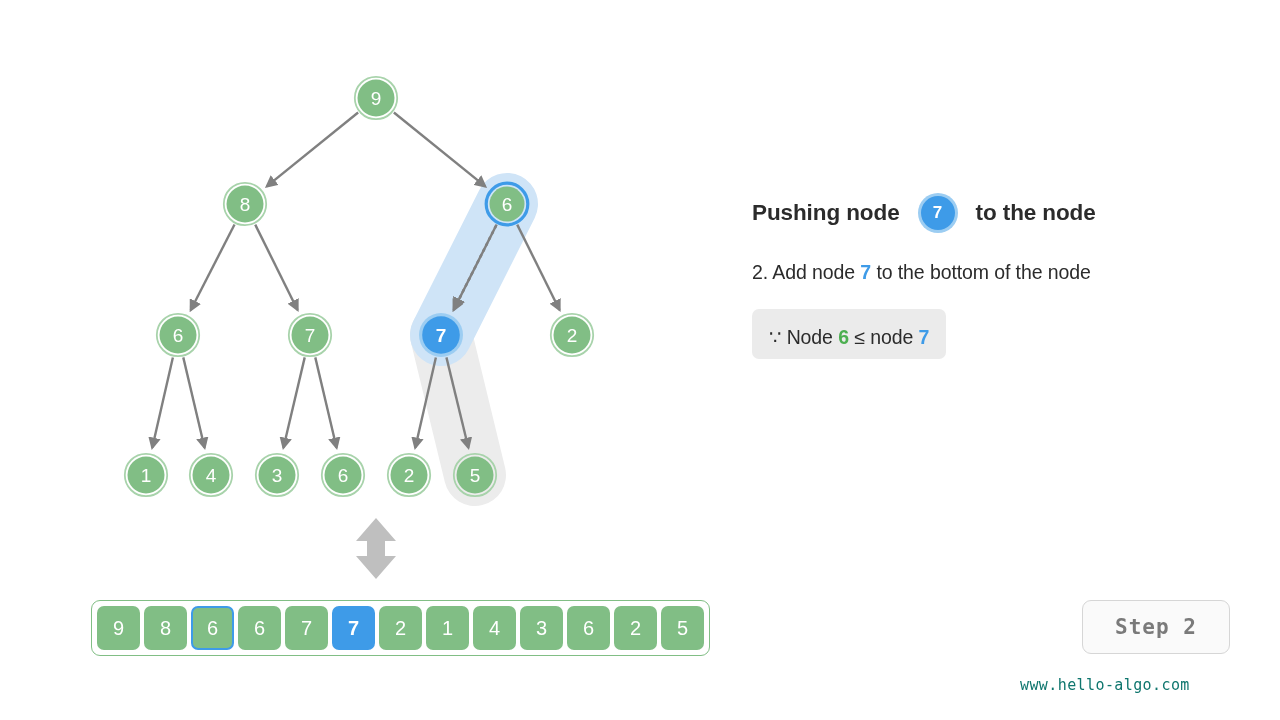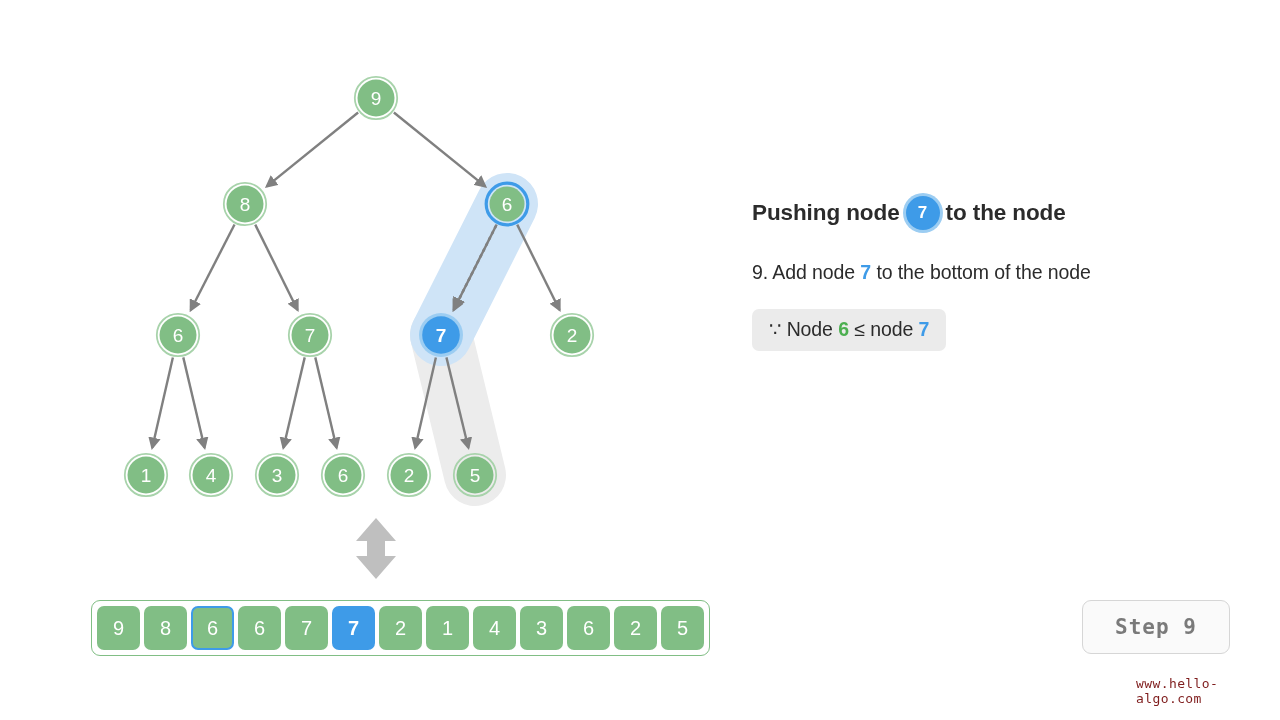--- a/index.html
+++ b/index.html
@@ -8,55 +8,55 @@
     font-family:"Liberation Sans", sans-serif;
     overflow:hidden;position:relative;
   }
   #stage{position:absolute;left:0;top:0;width:1280px;height:720px;}
   svg#tree{position:absolute;left:0;top:0;width:1280px;height:720px;}
 
   
   .panel{position:absolute;left:752px;top:196px;width:470px;}
   .headline{
     font-size:22.5px;font-weight:bold;color:#2b2b2b;
-    display:flex;align-items:center;gap:1px;white-space:nowrap;
+    display:flex;align-items:center;gap:16px;white-space:nowrap;
     letter-spacing:-0.1px;
   }
   .inline-badge{
     width:34px;height:34px;border-radius:50%;
     background:#3e9be8;color:#ffffff;
     display:inline-flex;align-items:center;justify-content:center;
     font-size:17px;font-weight:bold;
     box-shadow:0 0 0 3px #9ccdf2;
     flex:0 0 auto;margin:0 5px;
   }
   .steps{margin-top:31px;}
   .step-line{
     font-size:19.5px;color:#2b2b2b;margin-bottom:25px;
     white-space:nowrap;letter-spacing:-0.1px;
   }
   .num-blue{color:#3e9be8;font-weight:bold;}
   .num-green{color:#4caf50;font-weight:bold;}
   .reason-box{
     display:inline-block;background:#ebebeb;border-radius:7px;
-    padding:9px 17px 10px 17px;font-size:19.5px;color:#2b2b2b;
+    padding:17px 17px 10px 17px;font-size:19.5px;color:#2b2b2b;
     white-space:nowrap;letter-spacing:-0.1px;
   }
   .step-badge{
     position:absolute;left:1082px;top:600px;
     width:148px;height:54px;box-sizing:border-box;
     border:1.3px solid #d6d6d6;border-radius:9px;background:#fafafa;
     display:flex;align-items:center;justify-content:center;
     font-family:"DejaVu Sans Mono","Liberation Mono",monospace;
     font-size:21px;font-weight:bold;color:#7a7a7a;letter-spacing:1px;
   }
   .watermark{
-    position:absolute;left:1136px;top:676px;
+    position:absolute;left:1020px;top:676px;
     font-family:"DejaVu Sans Mono","Liberation Mono",monospace;
-    font-size:13px;color:#7f1d1d;letter-spacing:0.4px;
+    font-size:15px;color:#0f766e;letter-spacing:0.4px;
   }
 
   
   .array-wrap{
     position:absolute;left:91px;top:600px;
     box-sizing:border-box;
     border:1.6px solid #81be85;border-radius:9px;
     padding:5px 5px;display:flex;gap:4px;background:#fff;
   }
   .cell{
@@ -194,23 +194,23 @@
 
   <div class="panel">
     <div class="headline">
       <span>Pushing node</span>
       <span class="inline-badge">7</span>
       <span>to the node</span>
     </div>
 
     <div class="steps">
       <div class="step-line">
-        <span>9. Add node </span><span class="num-blue">7</span><span> to the bottom of the node</span>
+        <span>2. Add node </span><span class="num-blue">7</span><span> to the bottom of the node</span>
       </div>
       <div class="reason-box">
         <span>∵ </span><span>Node </span><span class="num-green">6</span><span> ≤ </span><span>node </span><span class="num-blue">7</span>
       </div>
     </div>
   </div>
 
-  <div class="step-badge">Step 9</div>
+  <div class="step-badge">Step 2</div>
   <div class="watermark">www.hello-algo.com</div>
 </div>
 
 </body></html>

